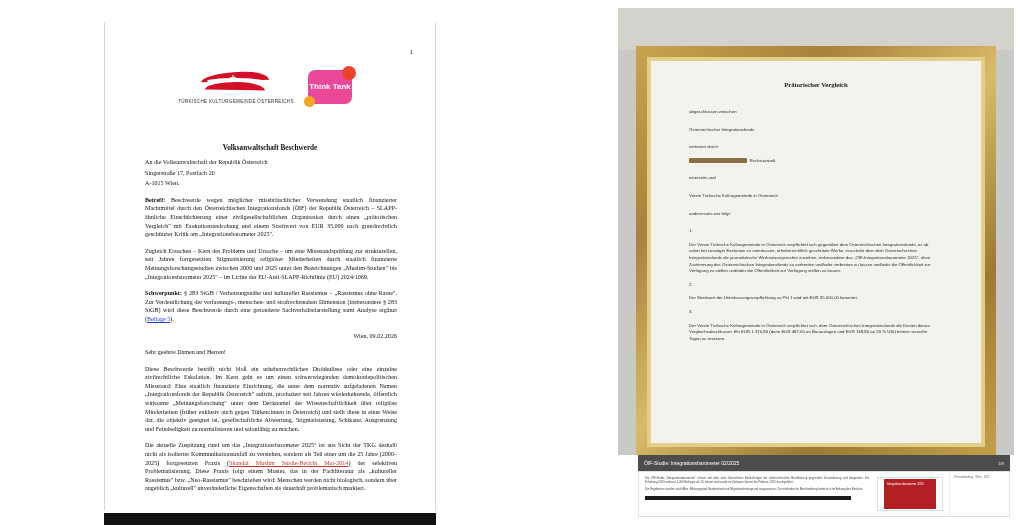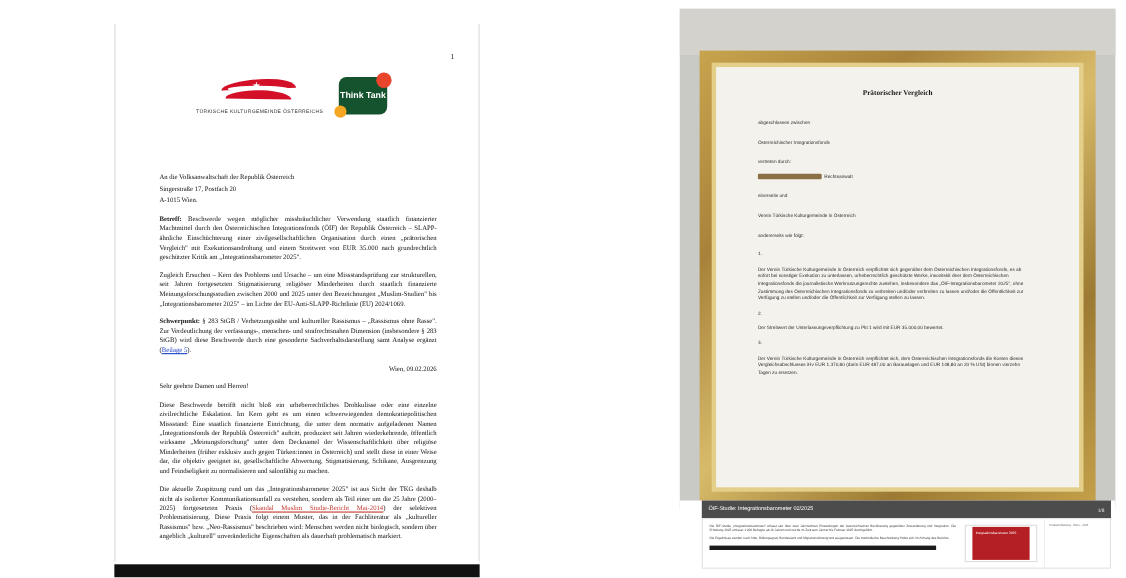--- a/index.html
+++ b/index.html
@@ -105,21 +105,21 @@
     font-size: 4.6px;
     letter-spacing: 0.3px;
     color: #333;
     font-family: "Liberation Sans", sans-serif;
     text-align: center;
     white-space: nowrap;
   }
   .tt-logo {
     width: 44px;
     height: 34px;
-    background: #14532d;
+    background: #ec4899;
     border-radius: 7px;
     position: relative;
     color: #ffffff;
     font-family: "Liberation Sans", sans-serif;
     font-size: 8px;
     font-weight: bold;
     line-height: 8.5px;
     display: flex;
     flex-direction: column;
     justify-content: center;
@@ -375,20 +375,21 @@
         </div>
         <div class="tkg-caption">TÜRKISCHE KULTURGEMEINDE ÖSTERREICHS</div>
       </div>
       <div class="tt-logo">
         <span class="tt-accent"></span>
         <span class="tt-accent2"></span>
         <span class="tt-text">Think Tank</span>
       </div>
     </div>
 
+    <div class="doc-title">Volksanwaltschaft Beschwerde</div>
 
     <div class="doc-body">
 
       <p class="tight no-just">An die Volksanwaltschaft der Republik Österreich</p>
       <p class="tight no-just">Singerstraße 17, Postfach 20</p>
       <p class="no-just">A-1015 Wien.</p>
 
       <p><span class="b">Betreff:</span><span> Beschwerde wegen möglicher missbräuchlicher Verwendung staatlich finanzierter Machtmittel durch den Österreichischen Integrationsfonds (ÖIF) der Republik Österreich – SLAPP-ähnliche Einschüchterung einer zivilgesellschaftlichen Organisation durch einen „prätorischen Vergleich" mit Exekutionsandrohung und einem Streitwert von EUR 35.000 nach grundrechtlich geschützter Kritik am „Integrationsbarometer 2025".</span></p>
 
       <p>Zugleich Ersuchen – Kern des Problems und Ursache – um eine Missstandsprüfung zur strukturellen, seit Jahren fortgesetzten Stigmatisierung religiöser Minderheiten durch staatlich finanzierte Meinungsforschungsstudien zwischen 2000 und 2025 unter den Bezeichnungen „Muslim-Studien" bis „Integrationsbarometer 2025" – im Lichte der EU-Anti-SLAPP-Richtlinie (EU) 2024/1069.</p>

